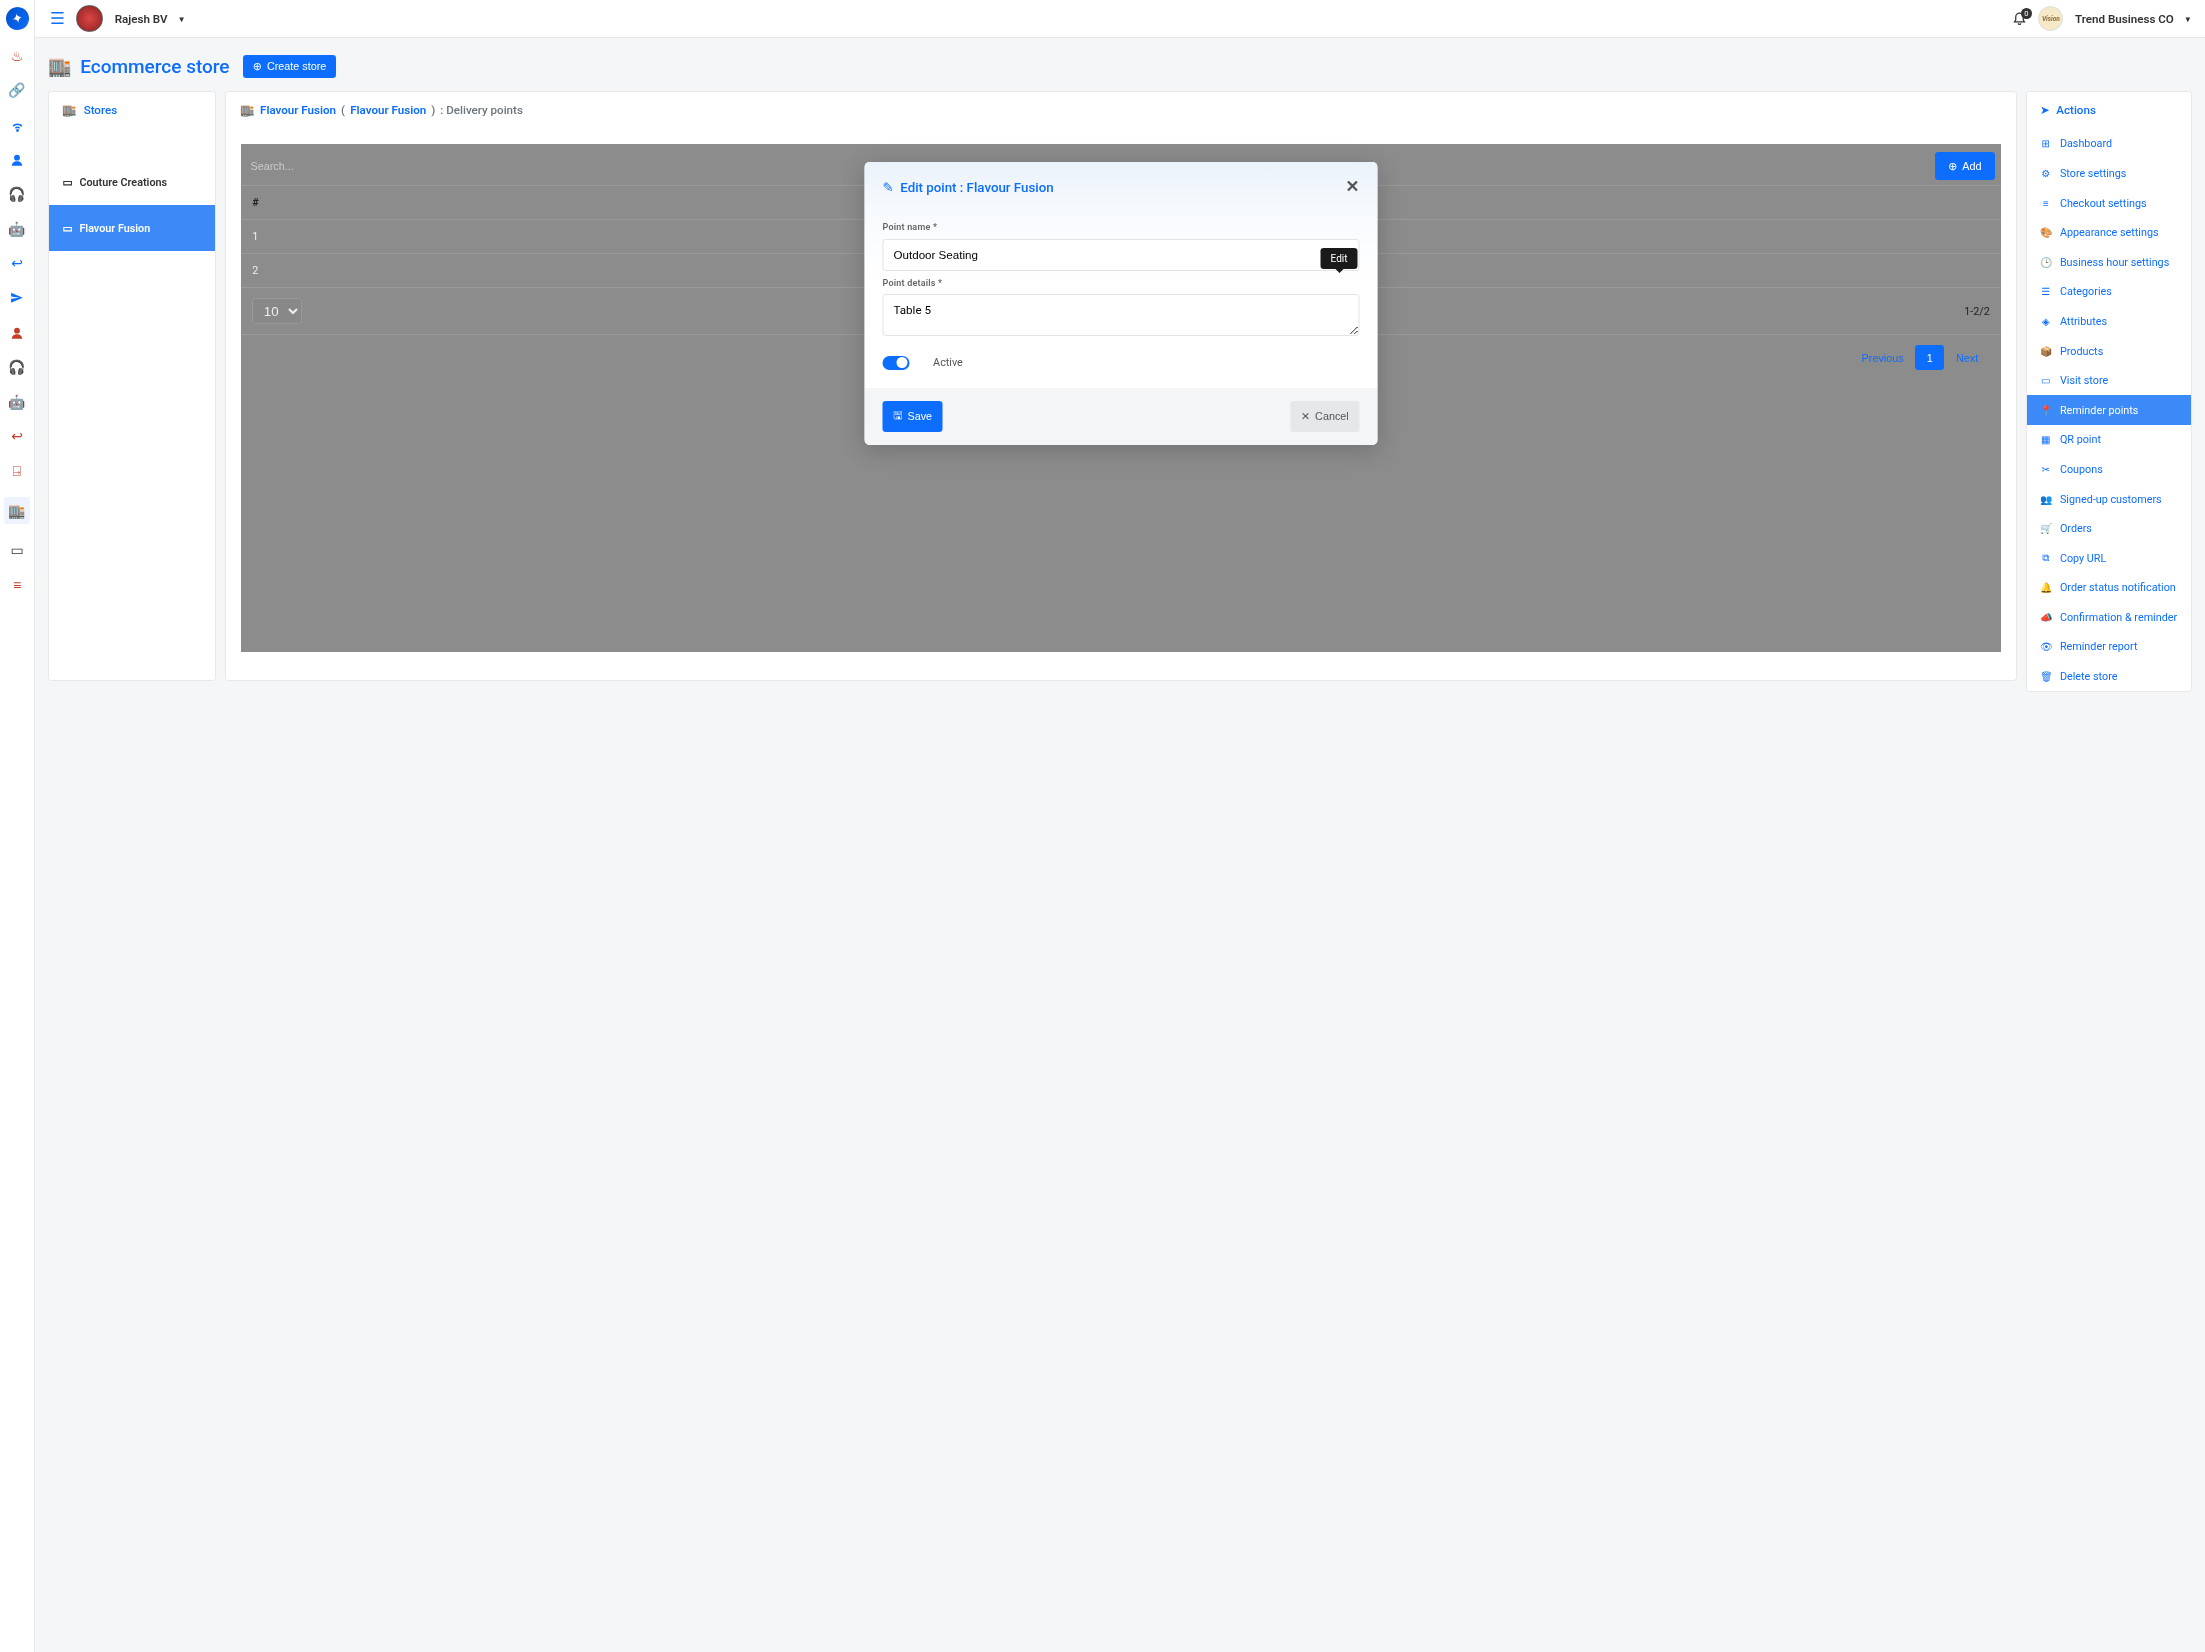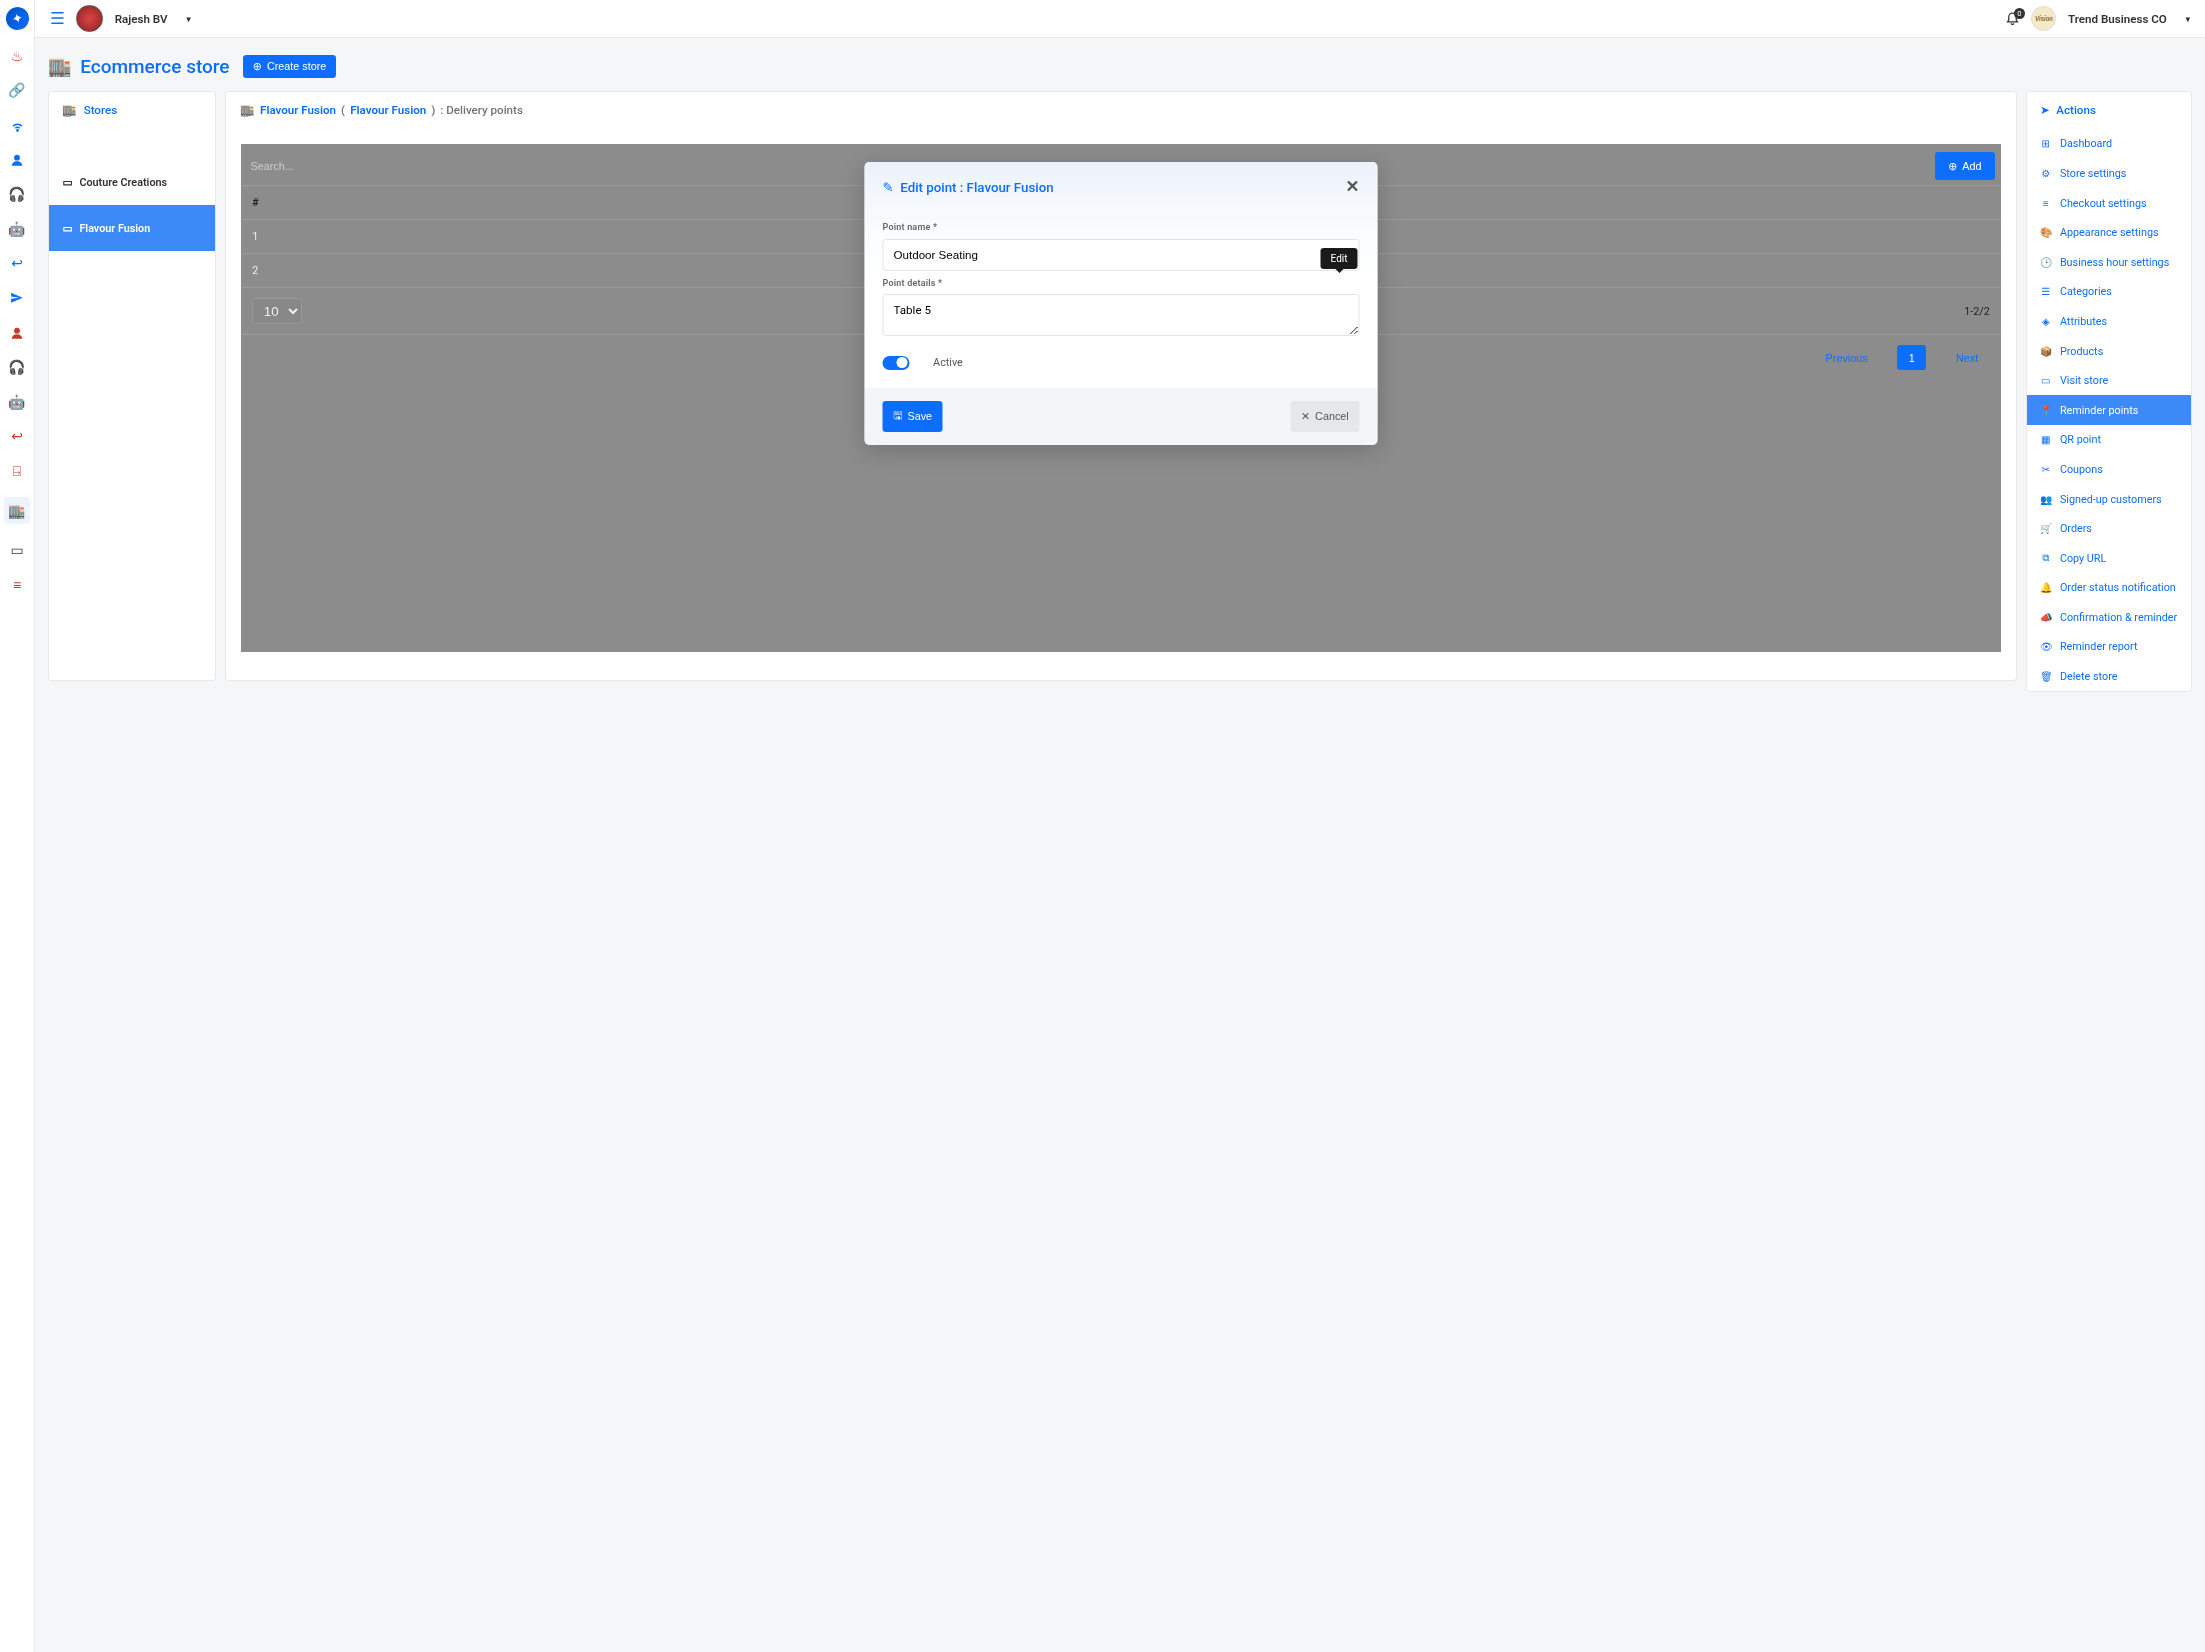--- a/index.html
+++ b/index.html
@@ -7,21 +7,21 @@
 .app { display: flex; min-height: 100vh; }
 .iconbar { width: 35px; background: #fff; border-right: 0.8px solid #e8e8e8; display: flex; flex-direction: column; align-items: center; padding-top: 6.6px; gap: 18px; flex-shrink: 0; }
 .iconbar .ic { width: 16.6px; height: 16.6px; display: flex; align-items: center; justify-content: center; color: #0d6efd; font-size: 14px; cursor: pointer; }
 .iconbar .ic.red { color: #c43d28; }
 .iconbar .ic.active { background: #eef4ff; border-radius: 3.3px; width: 26.6px; height: 26.6px; }
 .logo-circle { width: 23px; height: 23px; border-radius: 50%; background: linear-gradient(135deg,#0050c8,#0d6efd); display:flex;align-items:center;justify-content:center;color:#fff;font-size:13.3px;transform:rotate(-15deg); }
 .main { flex: 1; display: flex; flex-direction: column; }
 .topbar { height: 38px; background: #fff; border-bottom: 0.8px solid #e8e8e8; display: flex; align-items: center; padding: 0 15px; gap: 11.6px; }
 .hamburger { color: #0d6efd; font-size: 16.6px; cursor: pointer; }
 .avatar { width: 26.6px; height: 26.6px; border-radius: 50%; background: radial-gradient(circle,#d44,#822); border:1.7px solid #555; }
-.user-drop { font-weight: 600; font-size: 11.6px; cursor: pointer; display:flex;align-items:center;gap:19px;}
+.user-drop { font-weight: 600; font-size: 11.6px; cursor: pointer; display:flex;align-items:center;gap:12px;}
 .topbar-right { margin-left: auto; display: flex; align-items: center; gap: 11.6px; }
 .bell-wrap { position: relative; color:#333; }
 .bell-wrap .badge { position: absolute; top: -1.7px; right: -5px; background: #333; color: #fff; border-radius: 50%; font-size: 7.5px; width: 10.8px; height: 10.8px; display:flex;align-items:center;justify-content:center; }
 .biz-logo { width: 25px; height: 25px; border-radius: 50%; background: #f5e9c8; border:0.8px solid #ddd; display:flex;align-items:center;justify-content:center;font-size:6.6px;font-style:italic;color:#8a6d3b;font-weight:bold; }
 .content { padding: 16.6px 13.3px; }
 .page-header { display: flex; align-items: center; gap: 13.3px; margin-bottom: 13.3px; }
 .page-title { color: #0d6efd; font-size: 19px; font-weight: 500; display:flex;align-items:center;gap:8.3px; }
 .btn { border: none; border-radius: 3.3px; padding: 5.8px 10.8px; font-size: 10.8px; cursor: pointer; display:inline-flex;align-items:center;gap:5px; }
 .btn-primary { background: #0d6efd; color: #fff; }
 .btn-sm { padding: 5px 10px; font-size: 10.8px; }
@@ -38,21 +38,21 @@
 .table-zone { background: #8c8c8c; margin: 15px; min-height: 508px; position: relative; padding: 0; }
 .table-top { display:flex; align-items:center; padding: 8.3px 6.6px 5px; gap:6.6px; }
 .search { background: transparent; border: none; color: #ddd; font-size: 10.8px; padding: 5px 3.3px; width: 91px; }
 .search::placeholder{color:#ccc;}
 .add-btn { margin-left:auto; background:#0d6efd; color:#fff; border:none; border-radius:3.3px; padding:7.5px 13.3px; font-size:10.8px; display:flex;align-items:center;gap:5px; }
 .tbl-row { display:flex; padding: 10px 11.6px; border-top: 0.8px solid #9a9a9a; color:#eee; font-size:10.8px; }
 .tbl-head { font-weight:600; color:#222; border-top:0.8px solid #9a9a9a;}
 .pager-row { display:flex; align-items:center; padding: 10px 11.6px; border-top:0.8px solid #9a9a9a;gap:7px; }
 .pgsize { background:#888; border:0.8px solid #999; color:#eee; padding:3.3px 6.6px; border-radius:3.3px; }
 .pager-info { margin-left:auto; color:#222; font-size:10.8px; }
-.pager-ctrl { display:flex; align-items:center; padding:10px 11.6px; justify-content:flex-end; gap:18px; border-top:0.8px solid #9a9a9a;}
+.pager-ctrl { display:flex; align-items:center; padding:10px 11.6px; justify-content:flex-end; gap:0; border-top:0.8px solid #9a9a9a;}
 .pg-btn { padding:6.6px 11.6px; background:transparent; border:none; color:#0d6efd; font-size:10.8px; }
 .pg-btn.active { background:#0d6efd; color:#fff; border-radius:3.3px; }
 .actions-panel { width: 166px; flex-shrink: 0; }
 .actions-head { color:#0d6efd; padding:11.6px 13.3px; font-weight:500; display:flex;align-items:center;gap:6.6px; }
 .action-item { padding: 8.3px 13.3px; color:#0d6efd; font-size:10.8px; display:flex;align-items:center;gap:8.3px; cursor:pointer; }
 .action-item.active { background:#3b8af7; color:#fff; }
 .action-item .aicon { width:11.6px; text-align:center; font-size:10px; }
 
 .modal { position:absolute; left:50%; transform:translateX(-50%); top:18px; width:513px; background:#fff; border-radius:5px; box-shadow:0 5px 25px rgba(0,0,0,.2); overflow:hidden; }
 .modal-head { background:linear-gradient(#eaf2fb,#f7fafd); padding:15px 18px; display:flex; align-items:center; }

